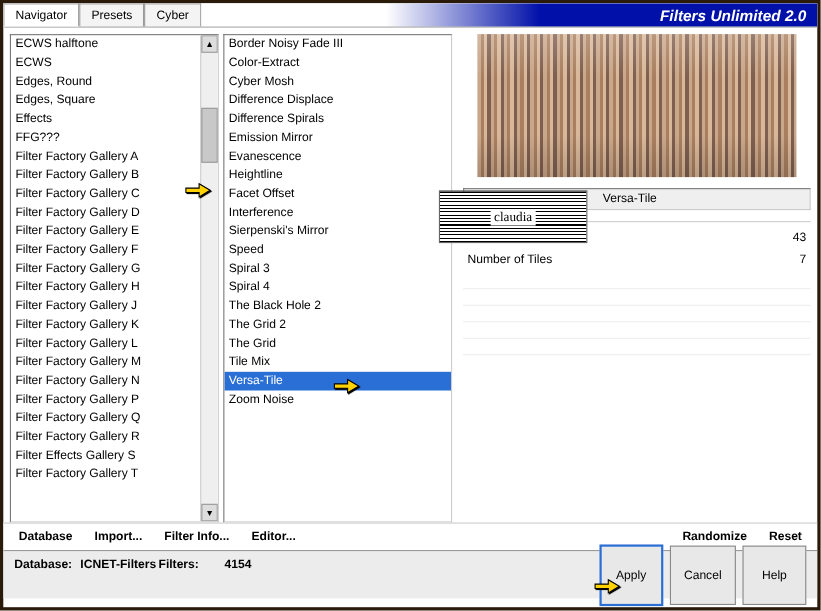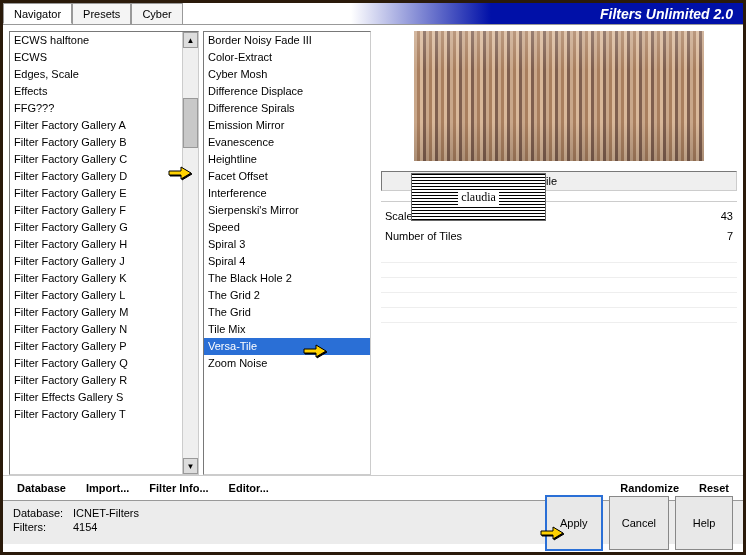--- a/index.html
+++ b/index.html
@@ -34,39 +34,39 @@
   background: linear-gradient(to right, #fff 0%, #fff 30%, #0010a8 55%, #0010a8 100%);
   display: flex;
   justify-content: flex-end;
   align-items: center;
   padding-right: 10px;
 }
 .title-text { color: #fff; font-style: italic; font-weight: bold; font-size: 14px; }
 .main { display: flex; padding: 6px 6px 0 6px; height: 450px; }
 .col1, .col2 { border: 1px inset #ccc; background: #fff; overflow: hidden; position: relative; }
 .col1 { width: 190px; margin-right: 4px; }
-.col2 { width: 168px; }
+.col2 { width: 208px; }
 .scrollbox { overflow-y: auto; height: 100%; }
 .list-item { padding: 1px 4px; white-space: nowrap; cursor: pointer; font-size: 11px; line-height: 15px; }
 .list-item.selected { background: #2a6fd6; color: #fff; }
 .col3 { flex: 1; padding-left: 10px; display: flex; flex-direction: column; }
 .preview {
   width: 290px; height: 130px;
   background: repeating-linear-gradient(90deg, #c9a78a 0 3px, #a97f5f 3px 6px, #d9b89a 6px 9px, #7f5f4f 9px 12px);
   margin: 0 auto 6px auto;
   position: relative;
 }
 .preview::after {
   content: "";
   position: absolute; inset: 0;
   background: linear-gradient(180deg, rgba(255,255,255,0.2) 0%, transparent 30%, transparent 70%, rgba(0,0,0,0.15) 100%);
 }
 .watermark {
   position: absolute;
-  top: 170px; left: 408px;
+  top: 170px; left: 396px;
   width: 135px; height: 48px;
   background: repeating-linear-gradient(0deg, #000 0 1px, #fff 1px 3px);
   border: 1px solid #666;
   display: flex; align-items: center; justify-content: center;
   z-index: 10;
 }
 .watermark span { background: #fff; padding: 0 3px; font-family: cursive; font-size: 12px; }
 .filter-name-box {
   border: 1px inset #ccc; background: #efefef;
   padding: 3px 6px;
@@ -86,21 +86,21 @@
   background: #fff;
 }
 .toolbar .spacer { flex: 1; }
 .status-bar {
   background: #ececec;
   padding: 6px 10px;
   display: flex;
   border-top: 1px solid #999;
   height: 44px;
 }
-.status-left { display:flex; flex-direction:column; gap:2px;}
+.status-left { display:flex; flex-direction:row; gap:2px;font-weight:bold;}
 .status-row { display: flex; gap: 6px; }
 .status-label { width: 54px; }
 .buttons { display: flex; gap: 6px; align-items:center; margin-left:auto;}
 .btn {
   border: 1px solid #888;
   background: #e8e8e8;
   padding: 20px 12px;
   font-size: 11px;
   cursor: pointer;
   min-width: 58px;
@@ -130,21 +130,22 @@
   <div class="title-bar">
     <span class="title-text">Filters Unlimited 2.0</span>
   </div>
 </div>
 
 <div class="main">
   <div class="col1">
     <div class="scrollbox" id="cat-box" style="padding-right:16px;">
         <div class="list-item">ECWS halftone</div>
         <div class="list-item">ECWS</div>
-        <div class="list-item">Edges, Scale</div>
+        <div class="list-item">Edges, Round</div>
+        <div class="list-item">Edges, Square</div>
         <div class="list-item">Effects</div>
         <div class="list-item">FFG???</div>
         <div class="list-item">Filter Factory Gallery A</div>
         <div class="list-item">Filter Factory Gallery B</div>
         <div class="list-item">Filter Factory Gallery C</div>
         <div class="list-item">Filter Factory Gallery D</div>
         <div class="list-item">Filter Factory Gallery E</div>
         <div class="list-item">Filter Factory Gallery F</div>
         <div class="list-item">Filter Factory Gallery G</div>
         <div class="list-item">Filter Factory Gallery H</div>

